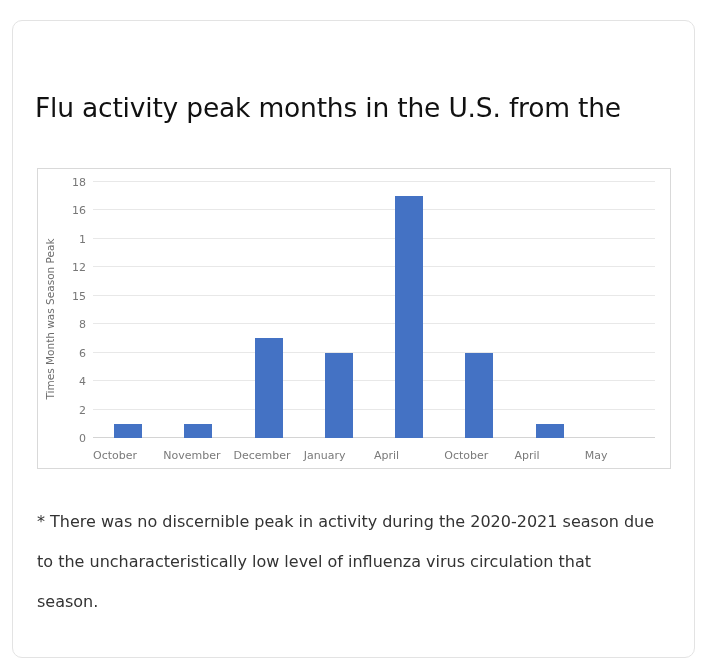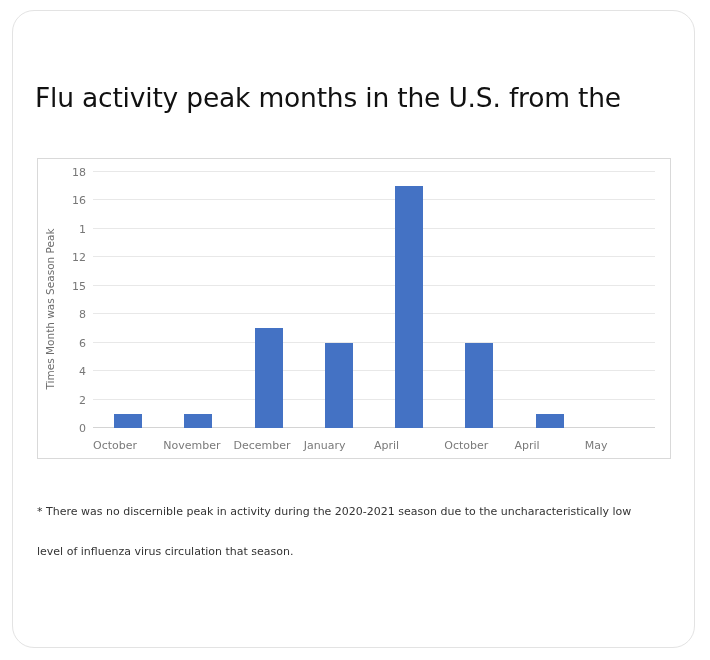--- a/index.html
+++ b/index.html
@@ -4,25 +4,25 @@
 <style>
   html,body{margin:0;padding:0;}
   body{
     width:710px;height:660px;
     background:#ffffff;
     font-family:"DejaVu Sans", sans-serif;
     overflow:hidden;
   }
   .card{
     position:absolute;
-    left:12px;top:10px;
+    left:12px;top:20px;
     width:683px;height:638px;
     background:#ffffff;
     border:1px solid #e3e3e3;
-    border-radius:22px;
+    border-radius:10px;
     box-sizing:border-box;
   }
   .title{
     position:absolute;
     left:22px;top:30px;
     width:640px;
     font-size:26.5px;
     line-height:38px;
     color:#111111;
     letter-spacing:-0.2px;
@@ -106,21 +106,21 @@
     font-size:11px;
     color:#7a7a7a;
     font-family:"DejaVu Sans", sans-serif;
   }
 
   
   .footnote{
     position:absolute;
     left:24px;top:481px;
     width:620px;
-    font-size:11px;
+    font-size:16px;
     line-height:40px;
     color:#333333;
     font-family:"DejaVu Sans", sans-serif;
   }
 </style>
 </head>
 <body>
 
 <div class="card">
 

